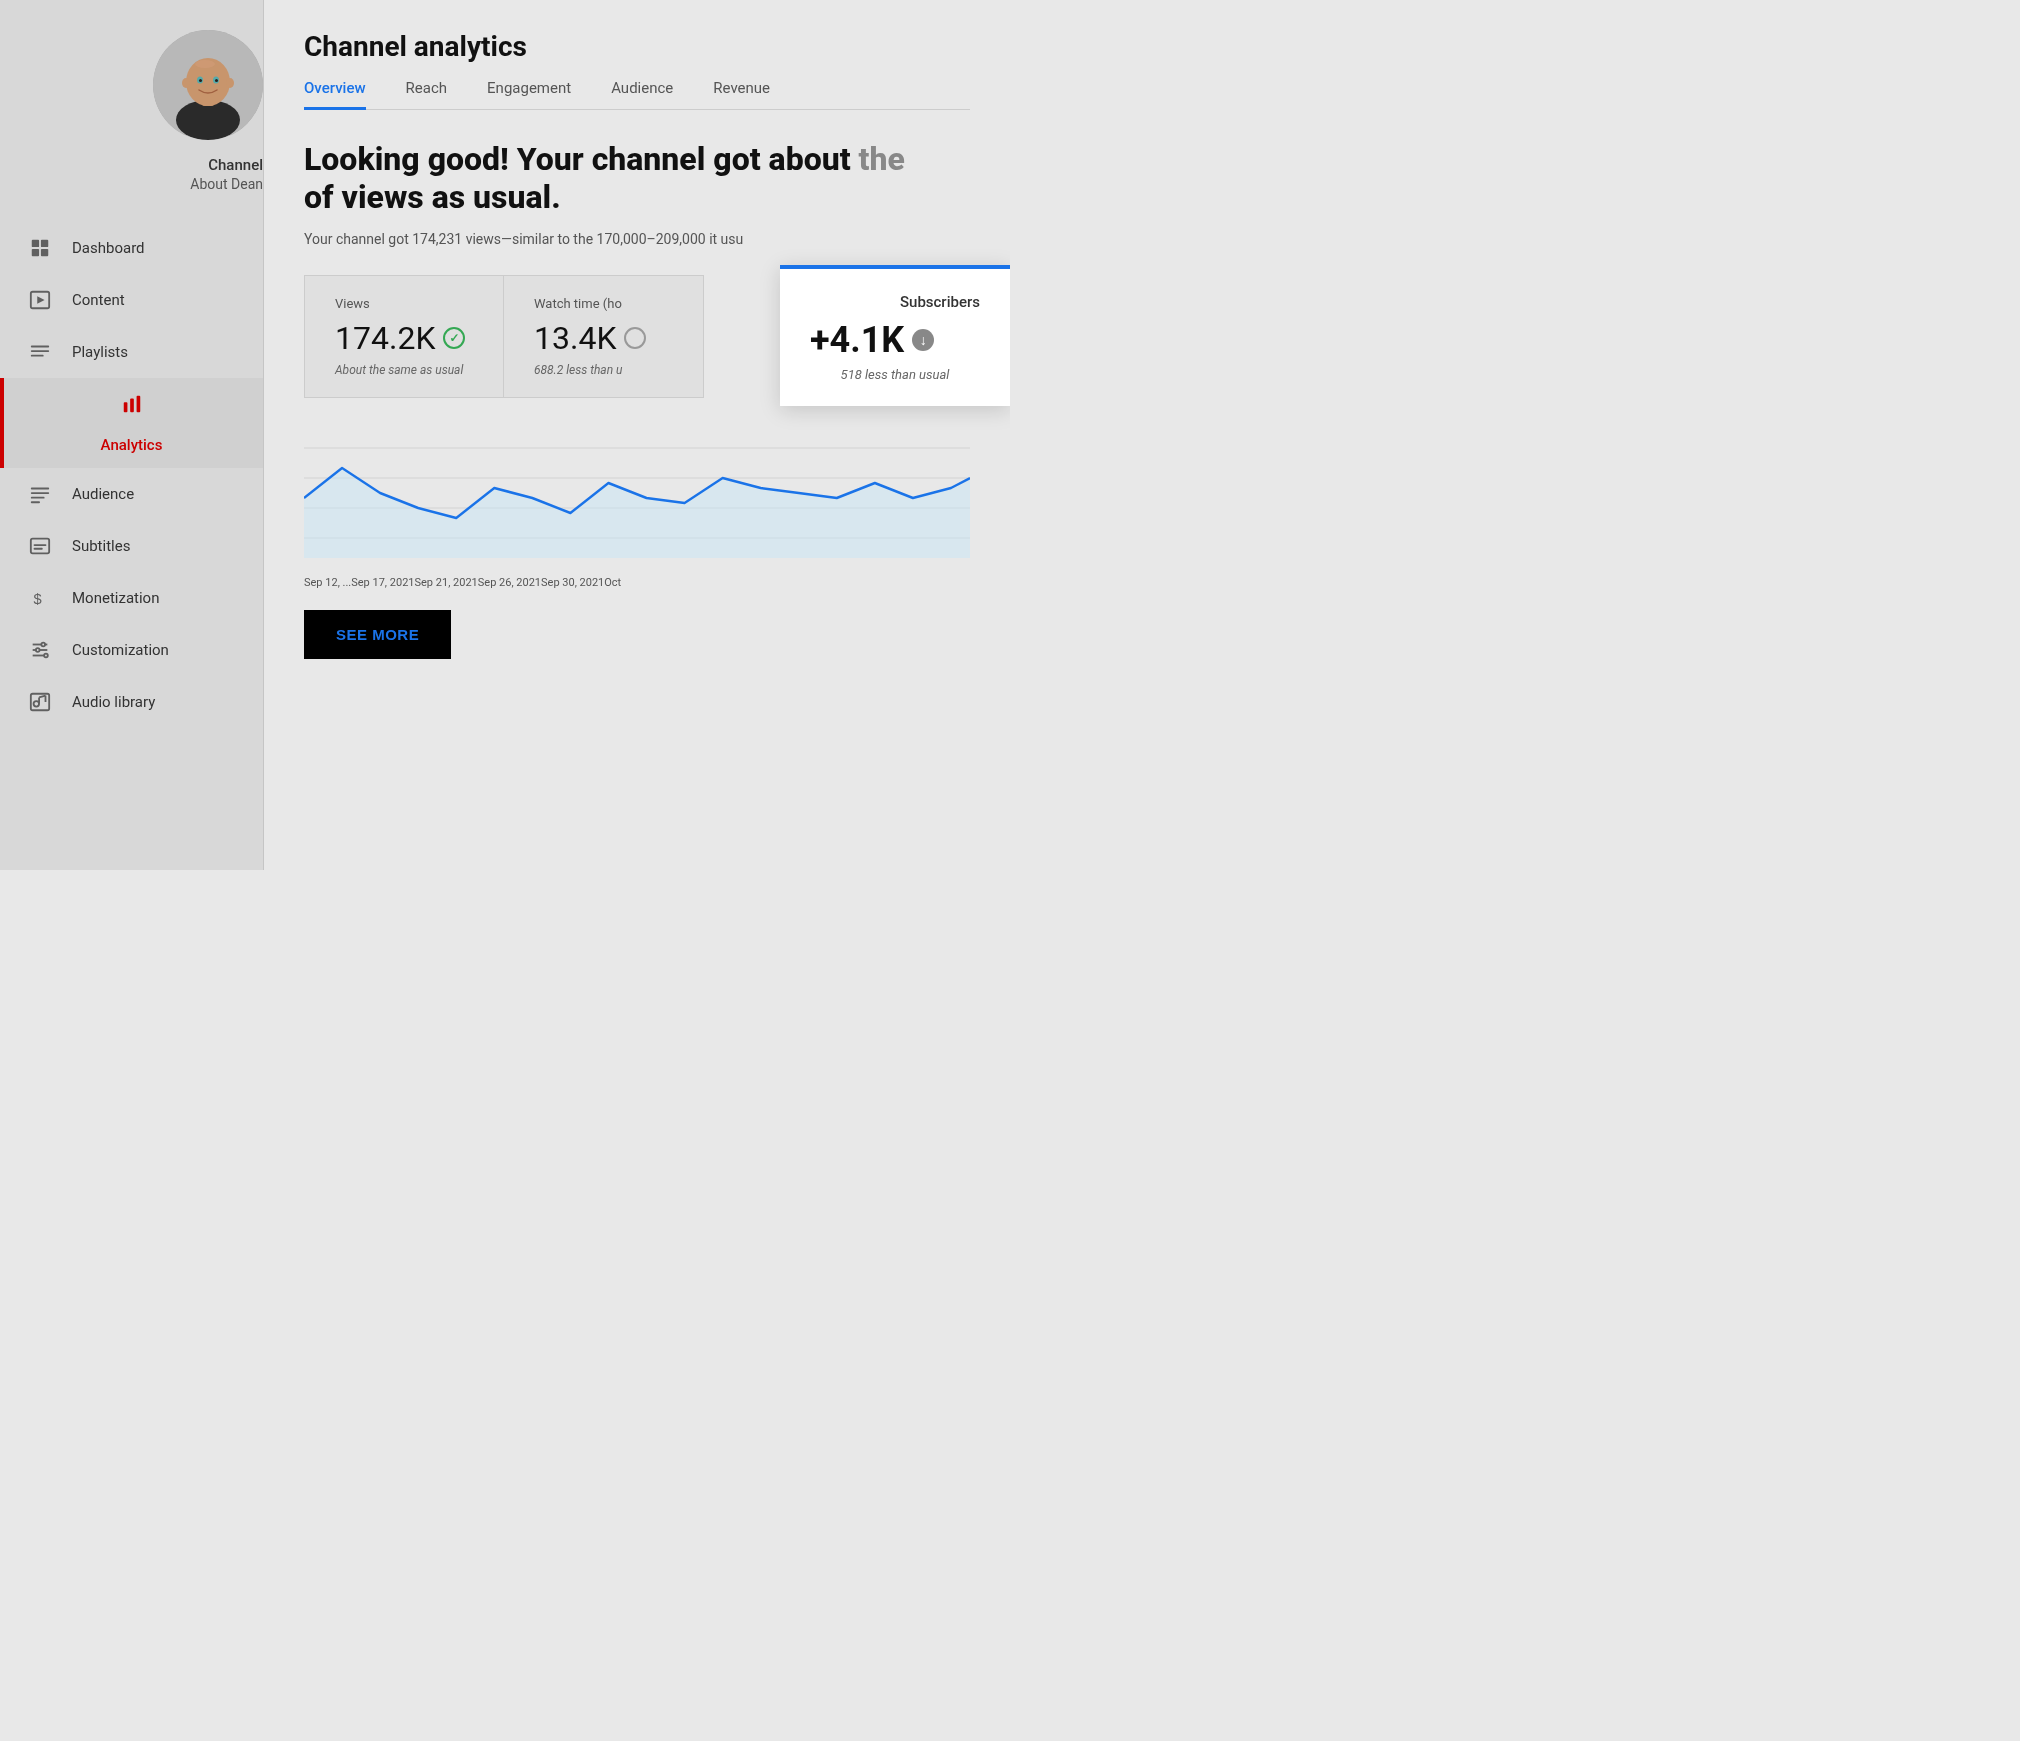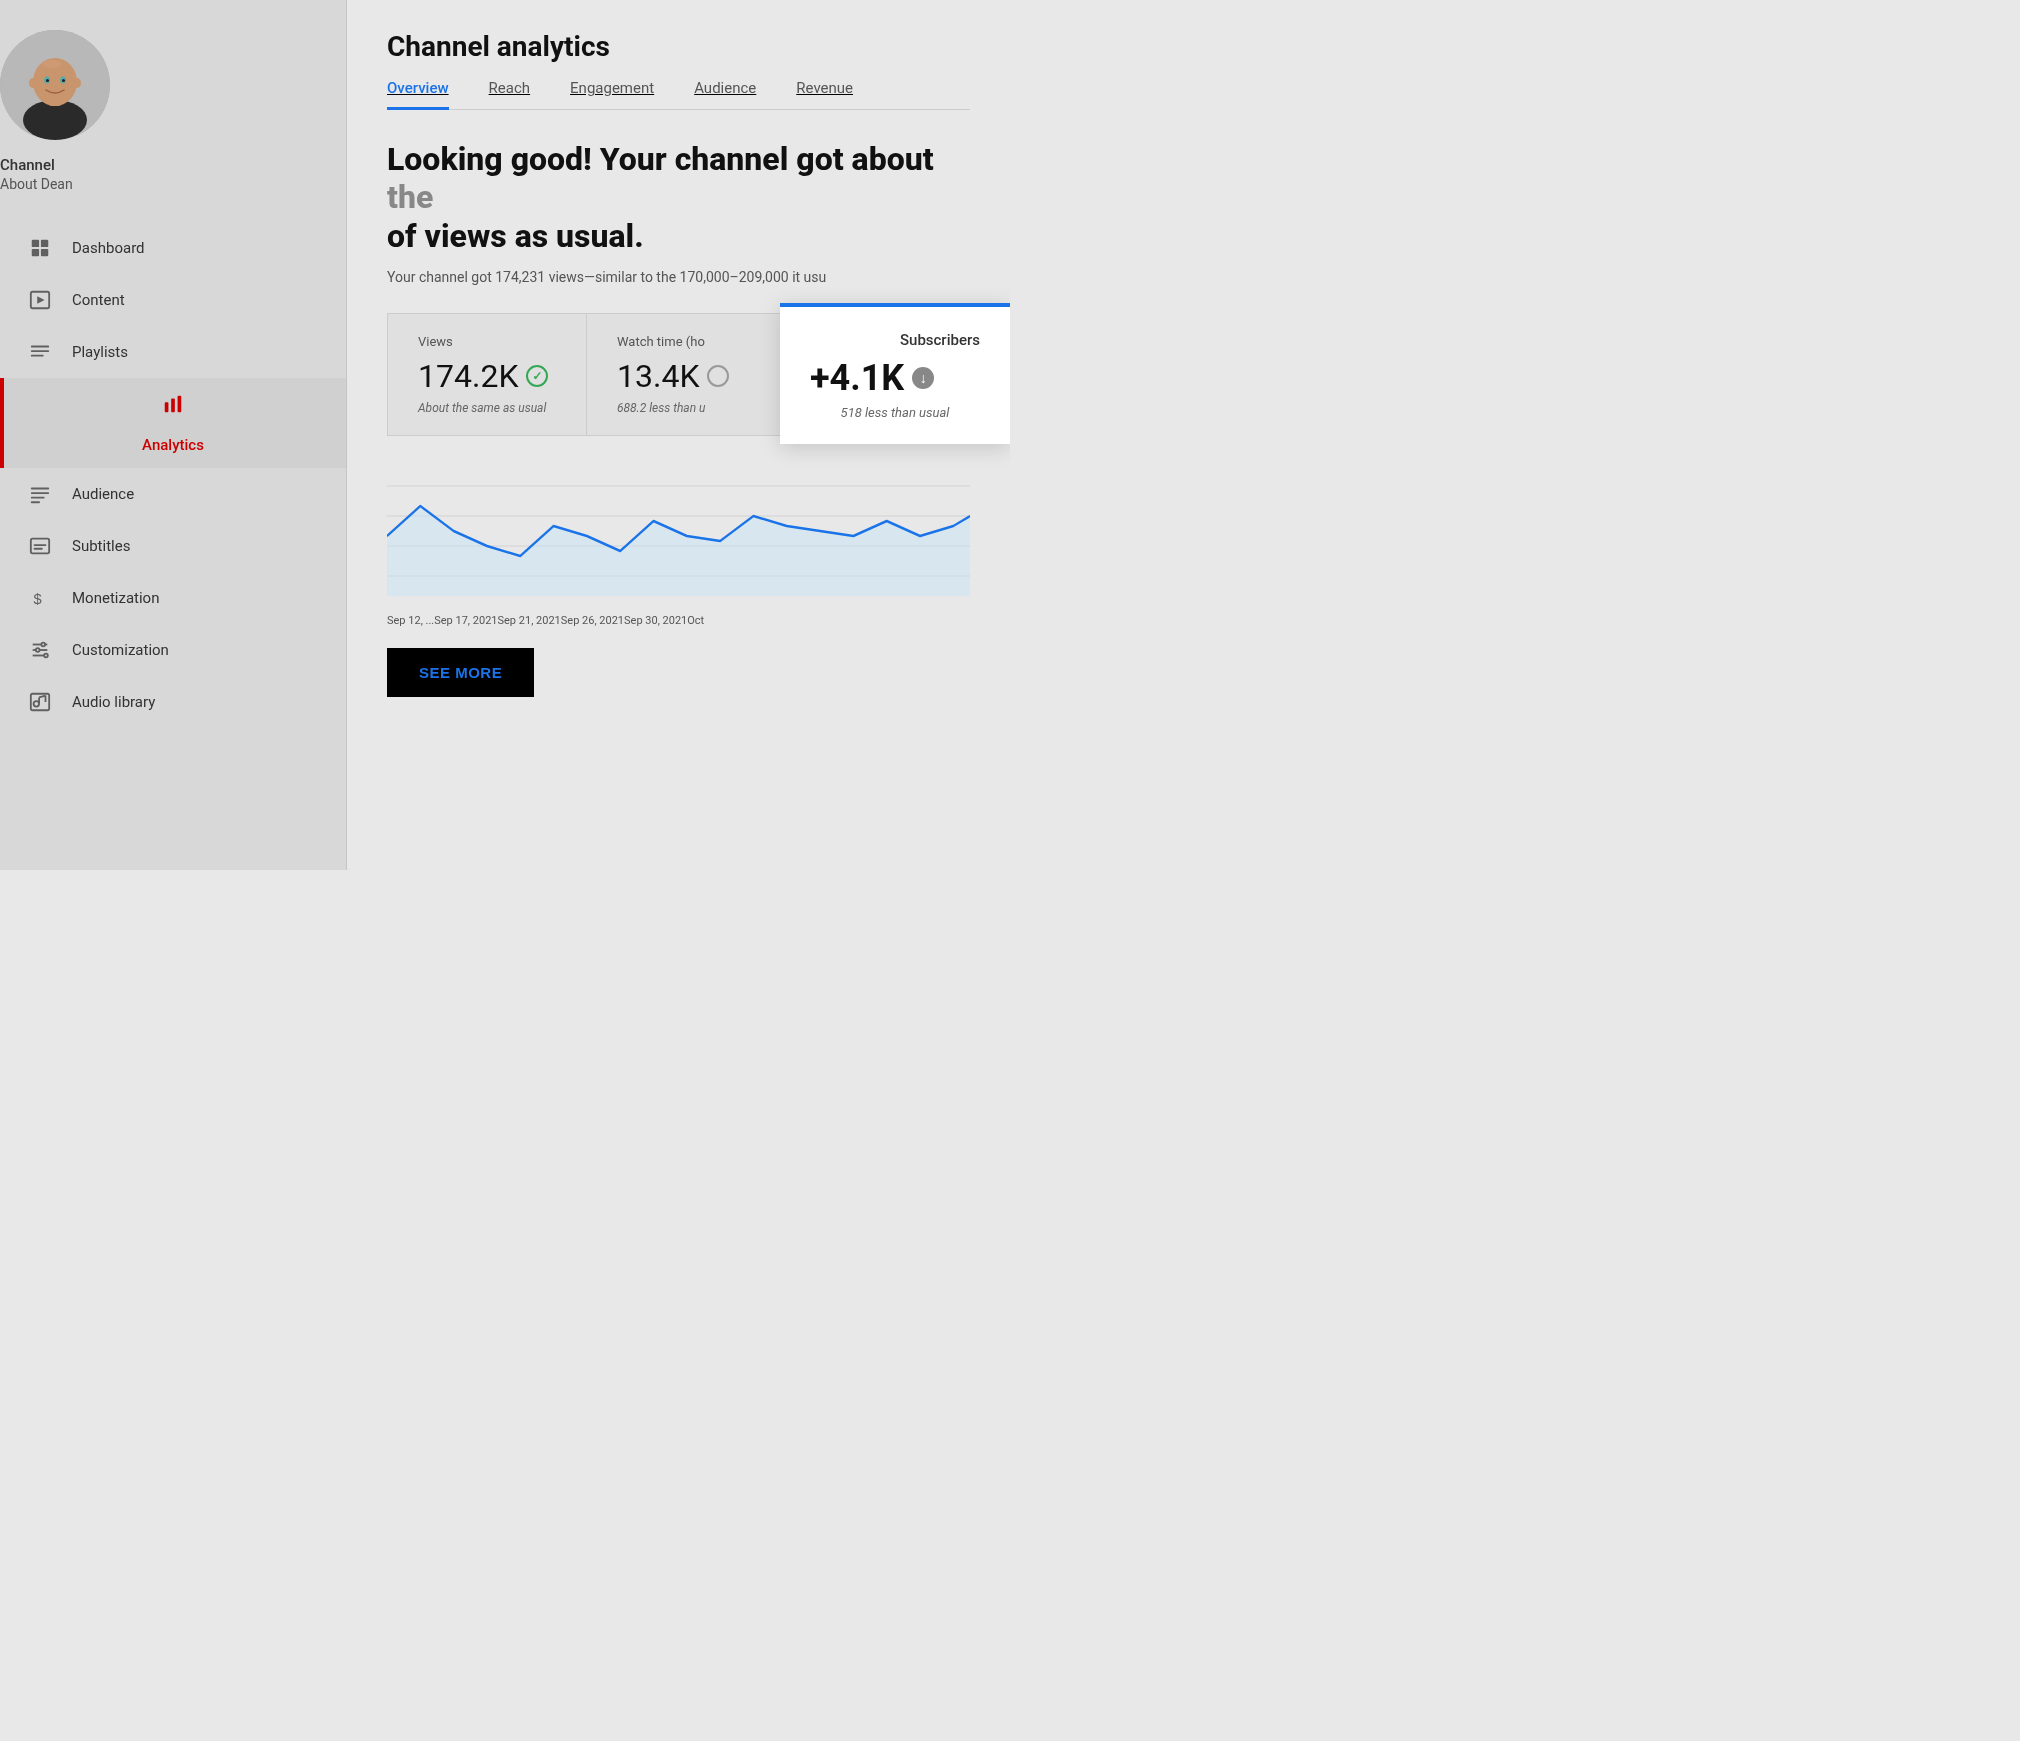--- a/index.html
+++ b/index.html
@@ -7,25 +7,25 @@
       font-family: 'Roboto', Arial, sans-serif;
       background: #e8e8e8;
       display: flex;
       width: 1010px;
       min-height: 870px;
       overflow: hidden;
     }
 
     
     .sidebar {
-      width: 347px;
+      width: 264px;
       background: #d8d8d8;
       display: flex;
       flex-direction: column;
-      align-items: flex-start;
+      align-items: flex-end;
       padding: 30px 0 20px 0;
       flex-shrink: 0;
       border-right: 1px solid #c5c5c5;
     }
     .avatar-container {
       width: 110px;
       height: 110px;
       border-radius: 50%;
       overflow: hidden;
       background: #aaa;
@@ -108,21 +108,20 @@
       color: #111;
       margin-bottom: 16px;
     }
 
     
     .tabs {
       display: flex;
       gap: 40px;
       border-bottom: 1px solid #ccc;
       margin-bottom: 30px;
-      text-decoration: underline;
     }
     .tab {
       padding-bottom: 12px;
       font-size: 15px;
       color: #555;
       cursor: pointer;
       position: relative;
     }
     .tab.active {
       color: #1a73e8;

